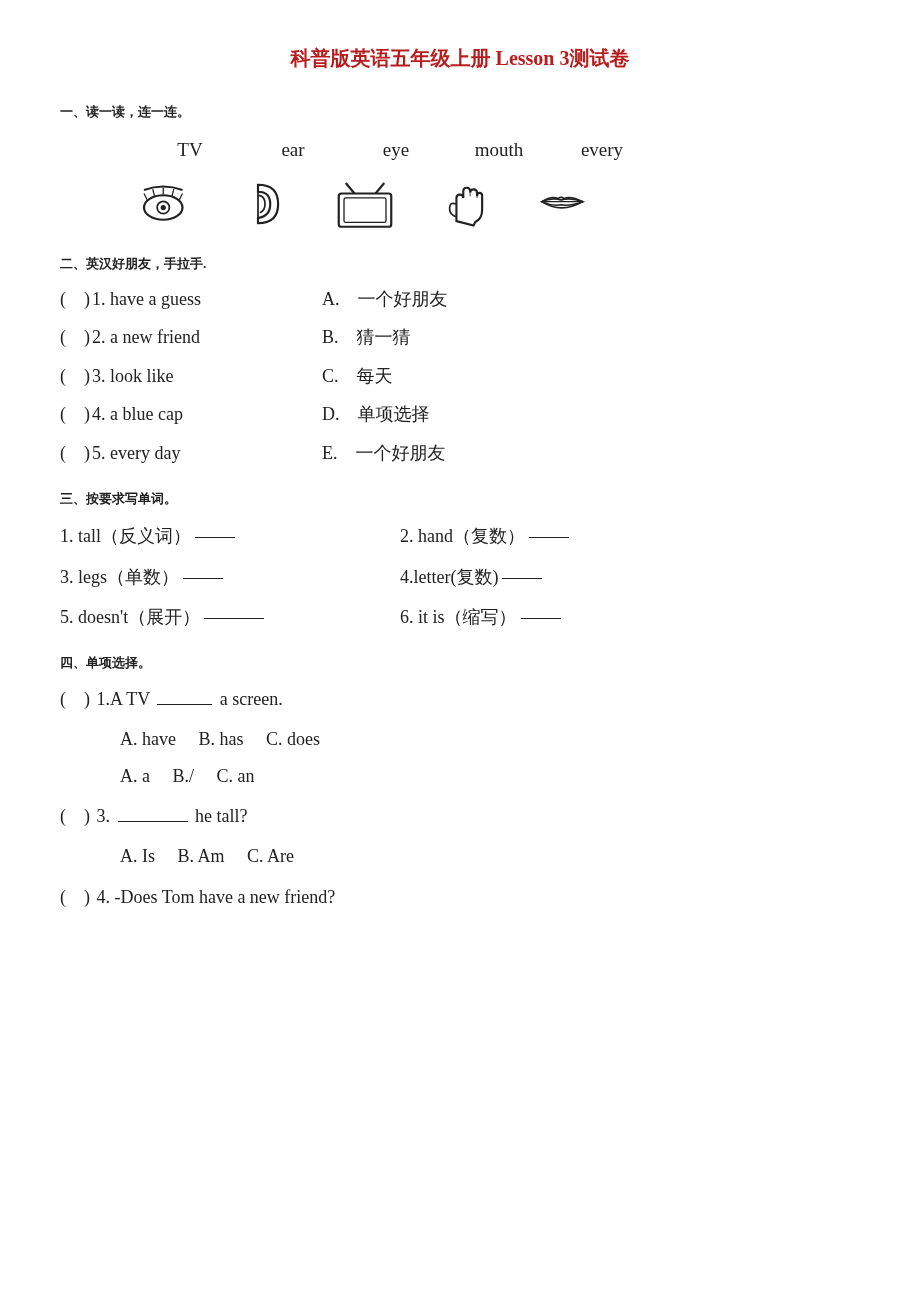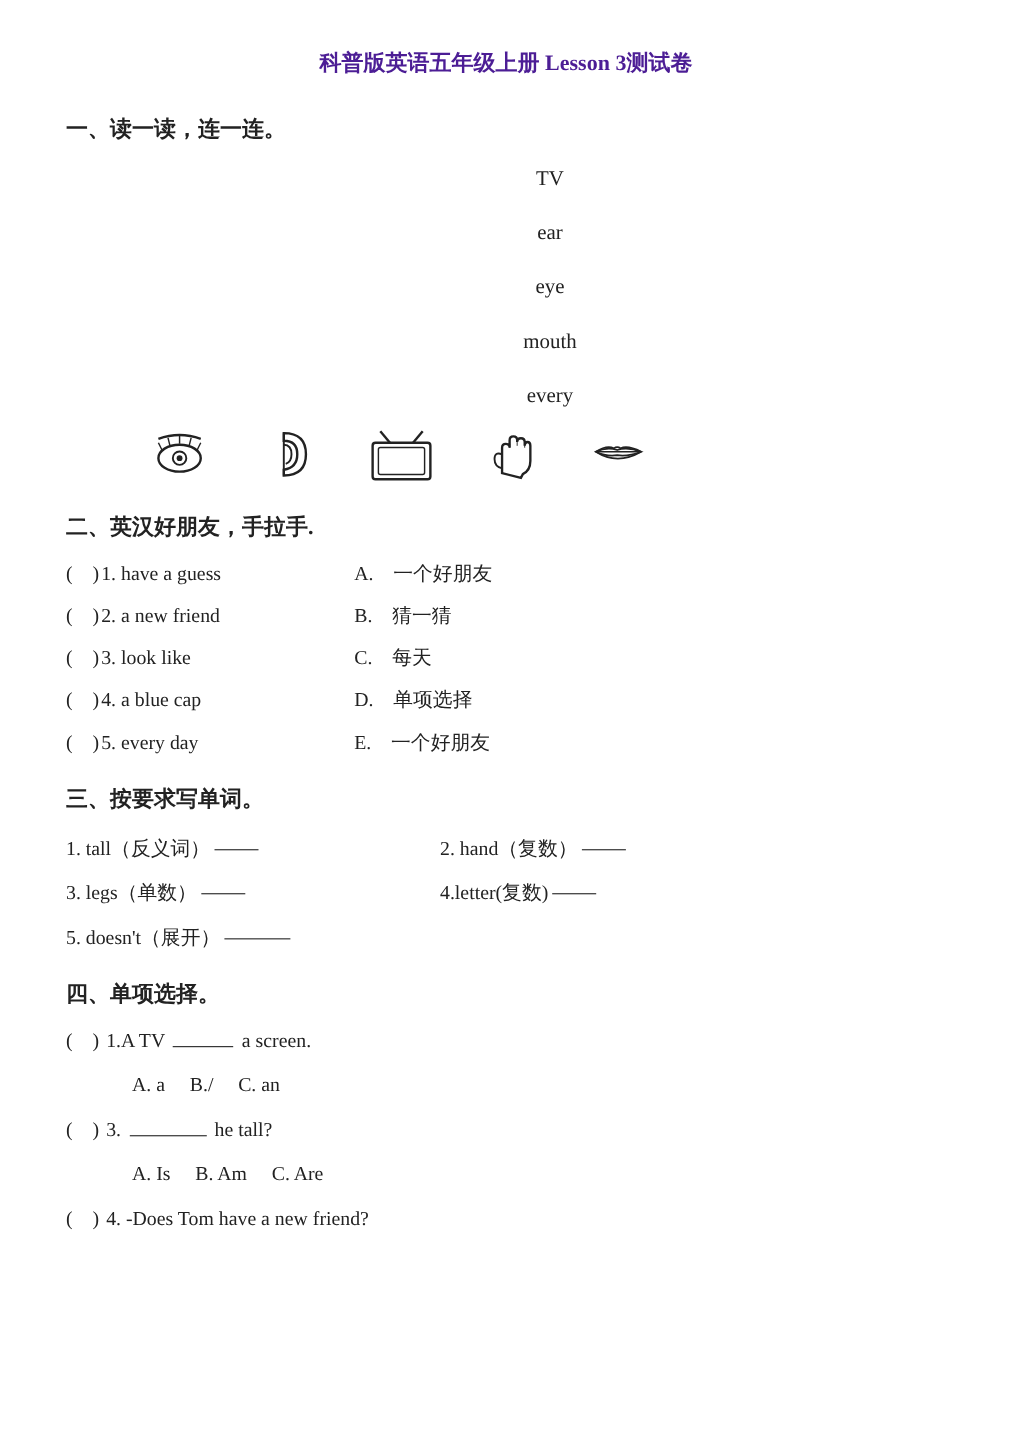--- a/index.html
+++ b/index.html
@@ -8,39 +8,39 @@
       font-family: "SimSun", "宋体", serif;
       font-size: 18px;
       color: #222;
       width: 920px;
       min-height: 1302px;
       padding: 40px 60px;
       line-height: 1.8;
     }
     .title {
       text-align: center;
-      color: #4c1d95;
+      color: #b91c1c;
       font-size: 20px;
       font-weight: bold;
       margin-bottom: 24px;
       font-family: "SimSun", serif;
     }
     .section-title {
-      font-size: 20px;
+      font-size: 13px;
       font-weight: bold;
       margin-top: 18px;
       margin-bottom: 8px;
     }
     .word-row {
       display: flex;
-      flex-direction: column;
+      flex-direction: row;
       align-items: center;
       margin-left: 80px;
       margin-top: 10px;
-      gap: 15px;
+      gap: 3px;
     }
     .word-item {
       width: 100px;
       text-align: center;
       font-size: 19px;
     }
     .icon-row {
       display: flex;
       flex-direction: row;
       align-items: center;
@@ -253,33 +253,40 @@
     <div class="write-item">
       <span>4.letter(复数)</span>
       <span class="underline"></span>
     </div>
   </div>
   <div class="write-row">
     <div class="write-item">
       <span>5. doesn't（展开）</span>
       <span class="underline underline-long"></span>
     </div>
+    <div class="write-item">
+      <span>6. it is（缩写）</span>
+      <span class="underline"></span>
+    </div>
   </div>
 </div>
 
 <div class="section-title">四、单项选择。</div>
 
 <div>
 
   <div class="choice-item">
     <span class="paren">(　)</span>
     <span>1.A TV</span>
     <span class="gap-fill"></span>
     <span>a screen.</span>
   </div>
+  <div class="choice-options">
+    A. have &nbsp;&nbsp;&nbsp; B. has &nbsp;&nbsp;&nbsp; C. does
+  </div>
 
   <div class="choice-options">
     A. a &nbsp;&nbsp;&nbsp; B./ &nbsp;&nbsp;&nbsp; C. an
   </div>
 
   <div class="choice-item">
     <span class="paren">(　)</span>
     <span>3. </span>
     <span class="gap-fill" style="min-width:70px;"></span>
     <span>he tall?</span>

